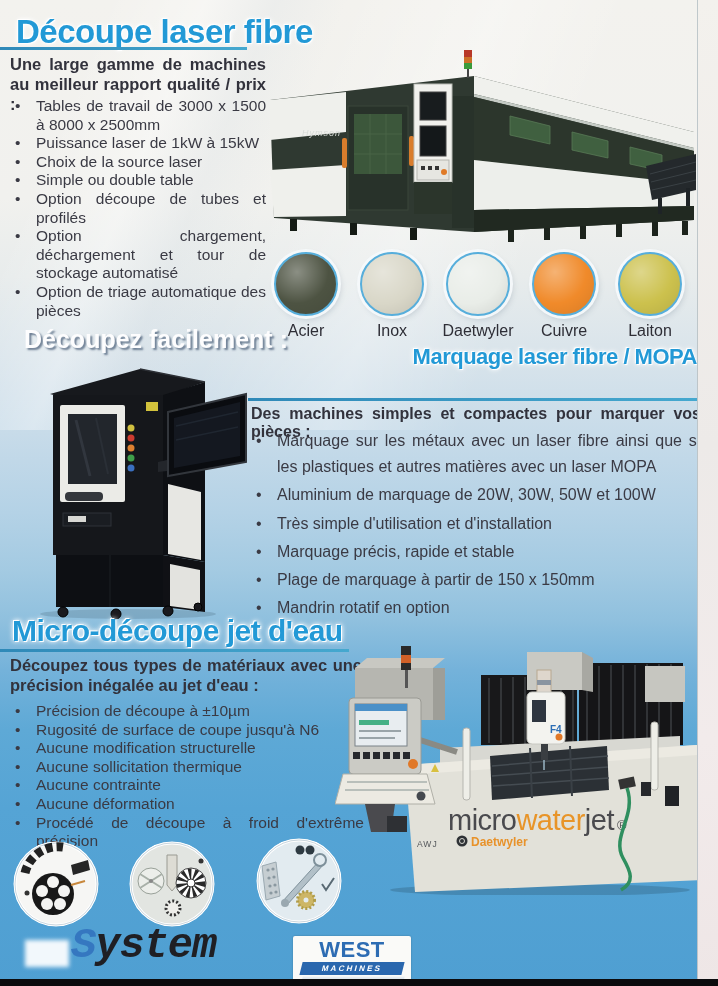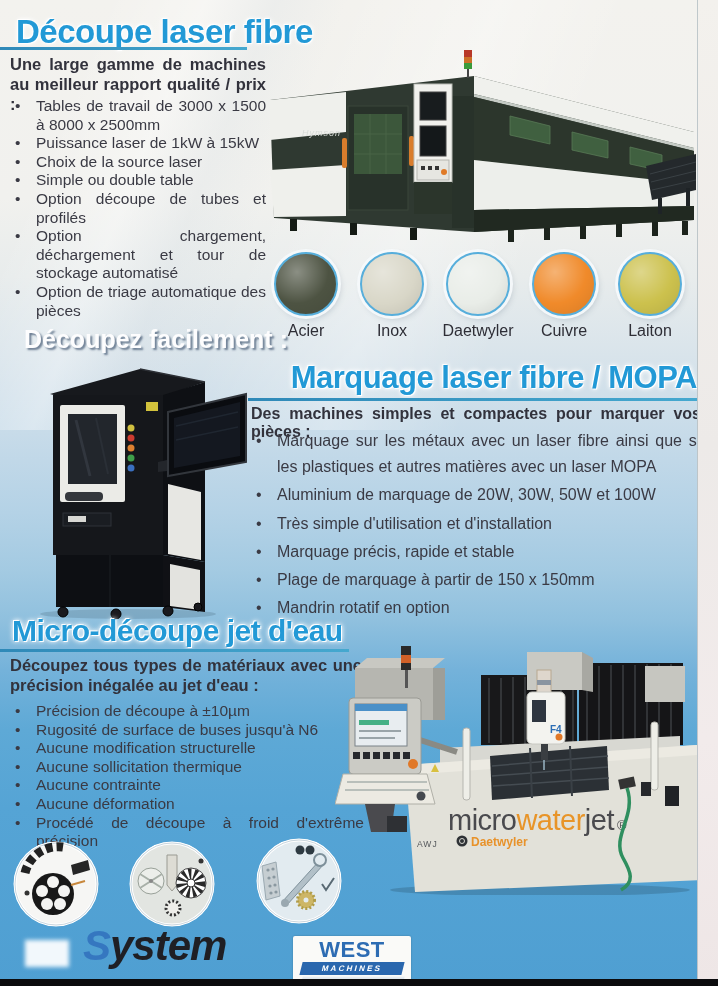--- a/index.html
+++ b/index.html
@@ -15,21 +15,21 @@
   .streaks {
     left:0; top:0; width:100%; height:430px; pointer-events:none;
     background:linear-gradient(112deg, rgba(255,255,255,0) 12%, rgba(255,255,255,.35) 23%,
       rgba(216,224,230,.25) 31%, rgba(255,255,255,0) 39%, rgba(255,255,255,.3) 56%, rgba(255,255,255,0) 71%);
   }
   .title {
     color:#2299d6; font-weight:bold; letter-spacing:-0.5px; white-space:nowrap; margin:0;
     text-shadow:0 0 4px #fff, 0 0 6px #fff, 1px 1px 0 #fff, -1px -1px 0 #fff;
   }
   .t1 { left:16px; top:13px; font-size:33px; }
-  .t2 { right:21px; top:360px; font-size:31px; text-align:right;padding-left:24px; }
+  .t2 { right:21px; top:344px; font-size:22px; text-align:right;padding-left:24px; }
   .t3 { left:12px; top:614px; font-size:30px; }
   .rule { height:3px; background:linear-gradient(90deg,#2f89b8,#45a8cf); }
   .rule1 { left:0; top:47px; width:247px; }
   .rule2 { left:248px; top:398px; width:449px; }
   .rule3 { left:0; top:649px; width:349px; }
   .intro { margin:0; font-weight:bold; color:#32323c; text-align:justify; }
   .intro1 { left:10px; top:54px; width:256px; font-size:16.5px; line-height:1.22; }
   .intro2 { left:251px; top:405px; width:450px; font-size:16px; }
   .intro3 { left:10px; top:656px; width:352px; font-size:16.5px; line-height:1.2; }
   ul.bullets { margin:0; padding:0; list-style:none; color:#3a3a44; }
@@ -57,21 +57,21 @@
   .mat-label { position:relative; margin-top:6px; font-size:16px; color:#2e2e36; }
   .machine1 { left:262px; top:48px; }
   .machine2 { left:18px; top:364px; }
   .machine3 { left:335px; top:640px; }
   .sample { border-radius:50%; }
   .sample1 { left:13px; top:841px; }
   .sample2 { left:129px; top:841px; }
   .sample3 { left:256px; top:838px; }
   .system-logo { left:25px; top:922px; width:250px; height:62px; }
   .smudge { left:0; top:18px; width:44px; height:27px; background:#fbfdff; filter:blur(2px); opacity:.95; }
-  .sys-text { left:58px; top:0; font-size:42px; font-style:italic; font-weight:bold; letter-spacing:-1px; color:#1f1f24; position:absolute; }
+  .sys-text { left:46px; top:0; font-size:42px; font-style:italic; font-weight:bold; letter-spacing:-1px; color:#1f1f24; position:absolute;font-family:Liberation Mono, monospace; }
   .sys-text .sys-s { position:static; color:#3577c0; }
   .sys-text .sys-rest { position:static; }
   .west-logo { left:293px; top:936px; width:118px; height:47px; background:#fafaf8; border-radius:2px;
     box-shadow:0 0 2px rgba(0,0,0,.25); text-align:center; overflow:hidden; }
   .west-word { position:relative; display:block; font-size:22px; font-weight:bold; color:#2d6cb3;
     letter-spacing:.5px; line-height:1.05; margin-top:2px; }
   .west-banner { position:relative; display:block; width:102px; margin:1px auto 0; background:#2a67ae;
     transform:skewX(-14deg); font-size:8px; color:#fff; letter-spacing:2.2px; font-weight:bold; padding:2px 0; }
   .west-reflect { position:relative; display:block; width:102px; margin:2px auto 0; background:#ccd9e5;
     transform:skewX(-14deg) scaleY(-1); font-size:8px; color:#35699f; letter-spacing:2.2px; font-weight:bold;
@@ -245,21 +245,21 @@
       <li>Marquage précis, rapide et stable</li>
       <li>Plage de marquage à partir de 150 x 150mm</li>
       <li>Mandrin rotatif en option</li>
     </ul>
 
   <h2 class="title t3">Micro-découpe jet d'eau</h2>
   <div class="rule rule3"></div>
   <p class="intro intro3">Découpez tous types de matériaux avec une précision inégalée au jet d'eau :</p>
   <ul class="bullets bullets3">
       <li>Précision de découpe à ±10µm</li>
-      <li>Rugosité de surface de buses jusqu'à N6</li>
+      <li>Rugosité de surface de coupe jusqu'à N6</li>
       <li>Aucune modification structurelle</li>
       <li>Aucune sollicitation thermique</li>
       <li>Aucune contrainte</li>
       <li>Aucune déformation</li>
       <li>Procédé de découpe à froid d'extrême précision</li>
     </ul>
 
   <svg class="machine3" width="372" height="255" viewBox="0 0 372 255">
     <ellipse cx="205" cy="250" rx="150" ry="6" fill="rgba(0,0,0,.15)"></ellipse>
     <g>

